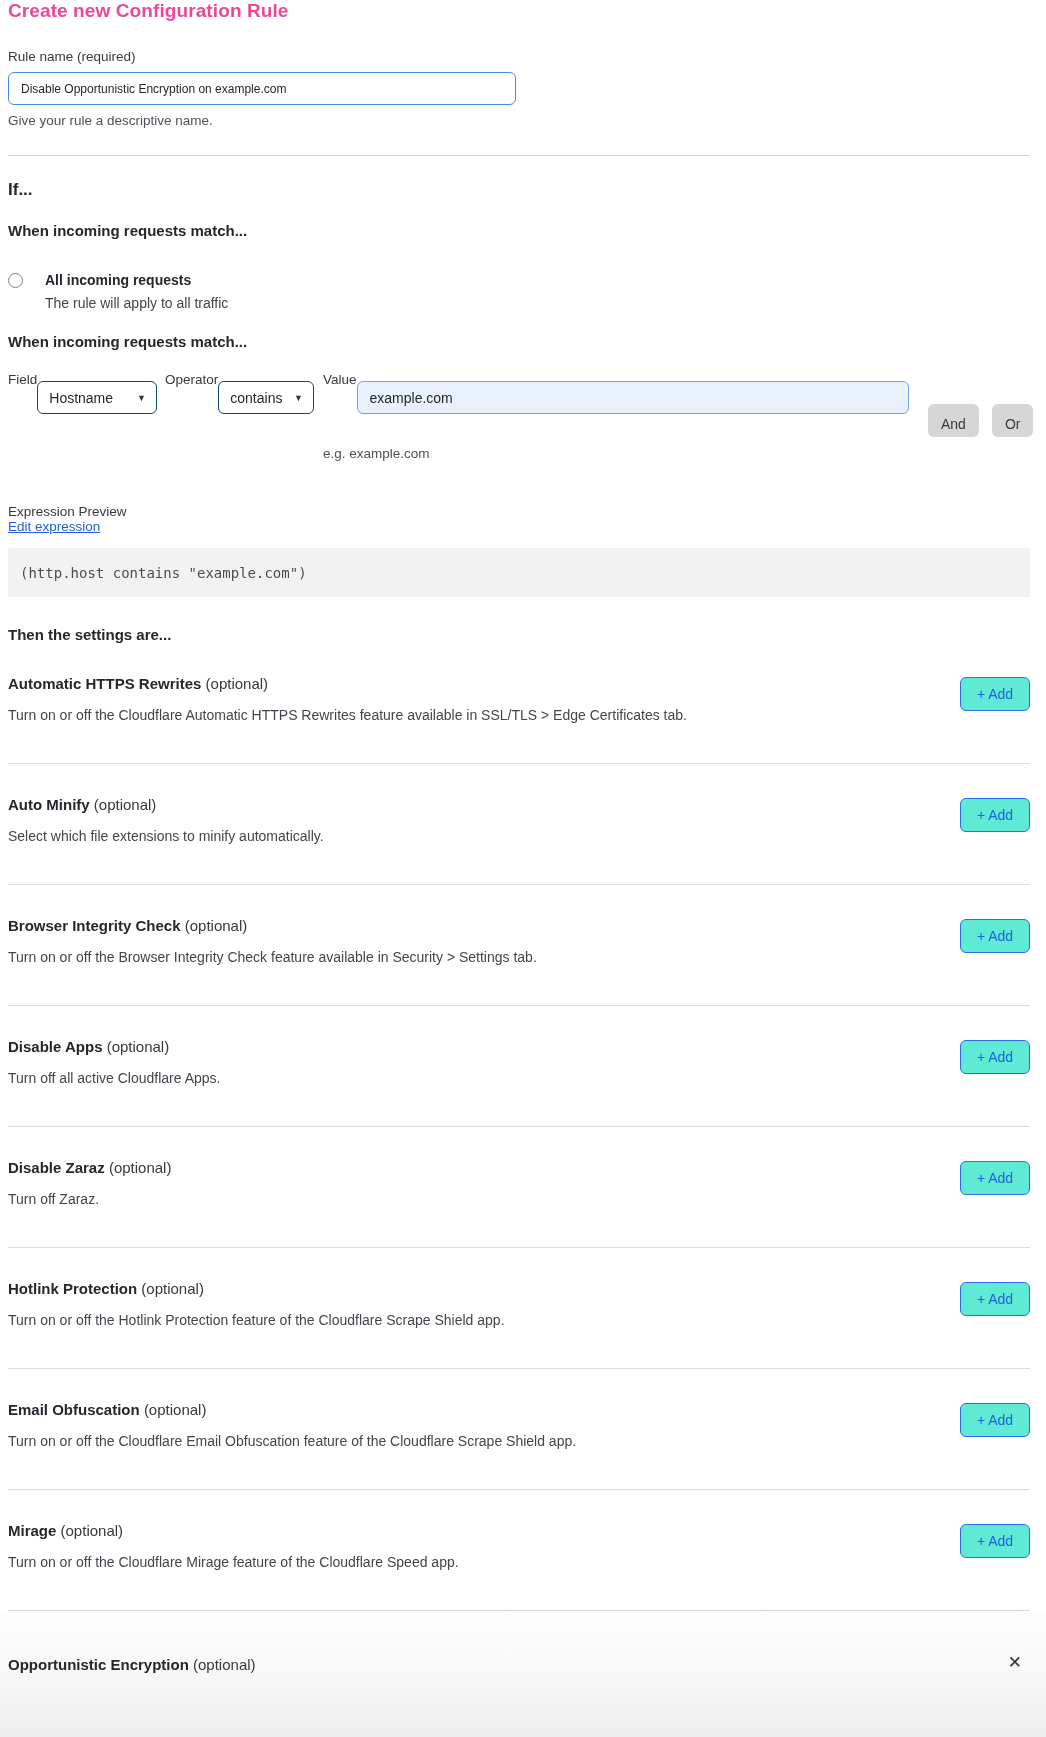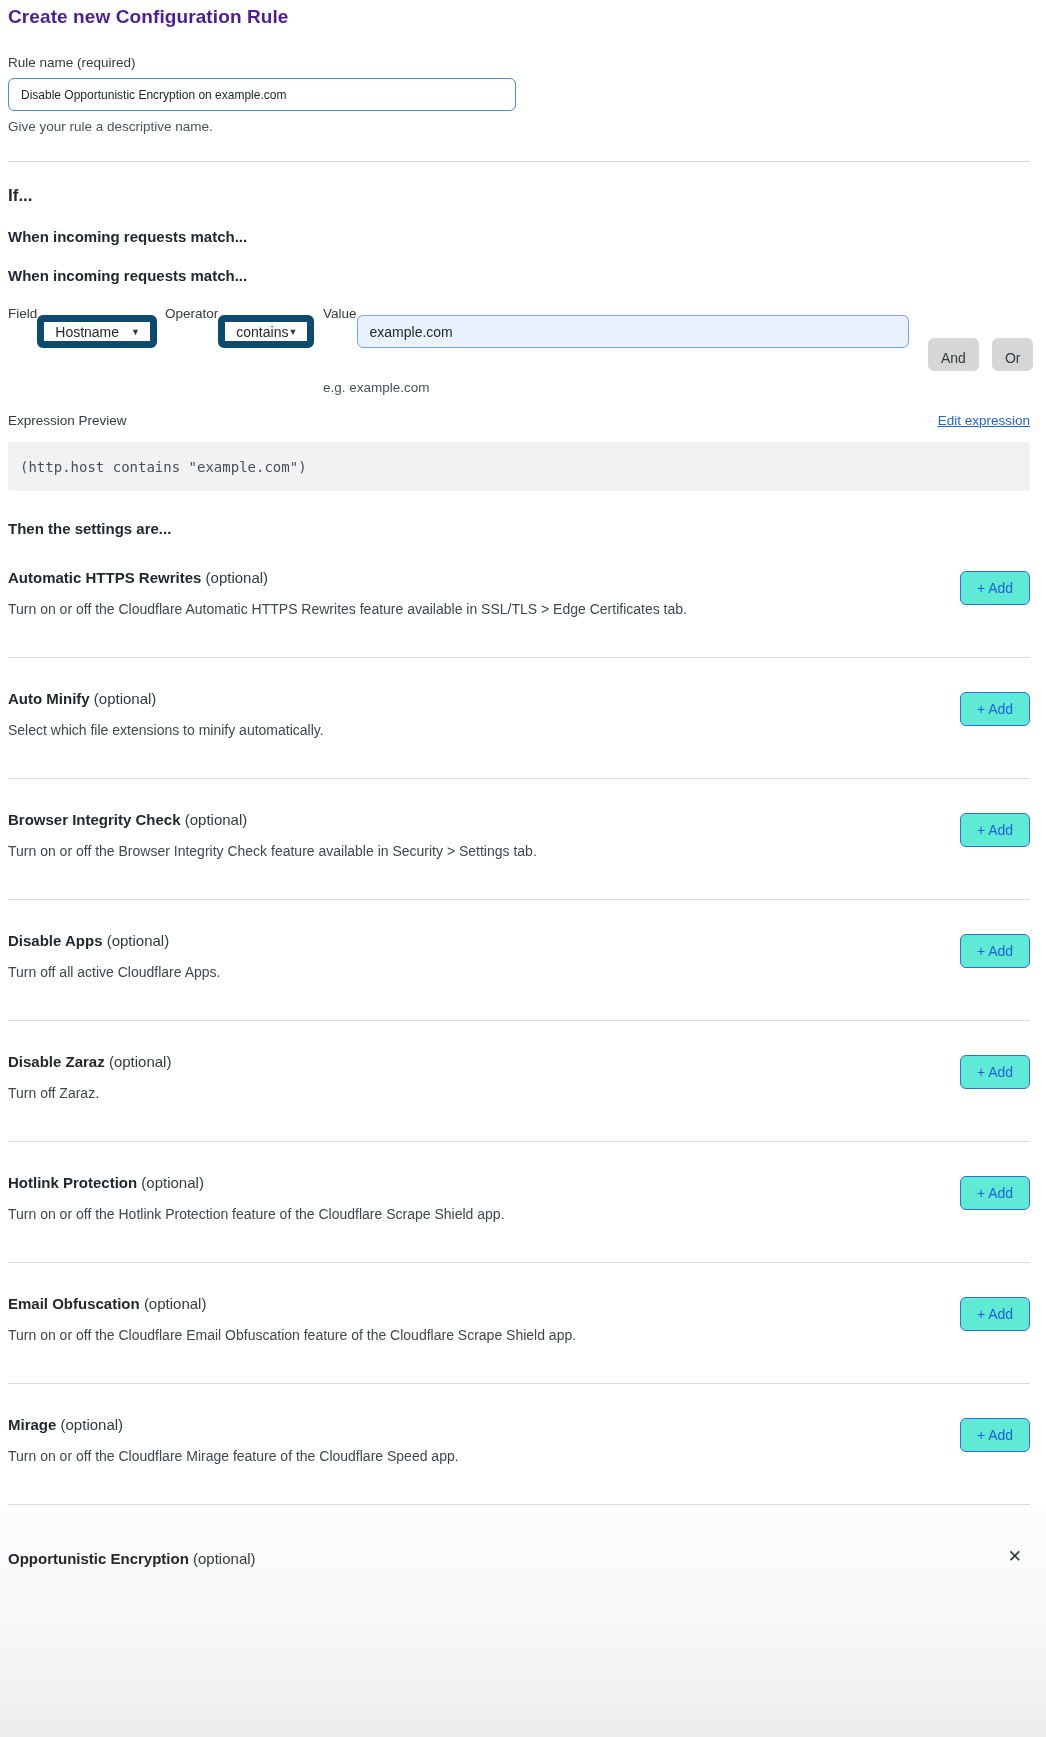--- a/index.html
+++ b/index.html
@@ -12,24 +12,23 @@
     display: flex;
     flex-direction: column;
   }
   .content {
     padding: 0 16px 0 8px;
     display: flex;
     flex-direction: column;
     flex: 1;
   }
   h1.page-title {
-    margin-top: 6px;
     font-size: 19px;
     font-weight: bold;
-    color: #4c1d95;
+    color: #ec4899;
     letter-spacing: .1px;
   }
   .field-label {
     display: block;
     margin-top: 27px;
     font-size: 13.5px;
     color: #36393f;
   }
   .rule-name-input {
     margin-top: 8px;
@@ -88,21 +87,21 @@
   .radio-texts { margin-left: 22px; }
   .radio-label { font-size: 14px; font-weight: bold; color: #24282d; }
   .radio-desc { margin-top: 7px; font-size: 14px; color: #42464c; }
 
   .builder-row { display: flex; margin-top: 22px; align-items: flex-start; }
   .builder-col { display: flex; flex-direction: row; }
   .builder-col .col-label { font-size: 13.5px; color: #36393f; }
   .control { margin-top: 9px; height: 33px; }
   .select-box {
     width: 149px;
-    border: 7px solid #0c4a6e;
+    border: 1px solid #0c4a6e;
     border-radius: 6px;
     background: #fff;
     display: flex;
     align-items: center;
     justify-content: space-between;
     padding: 0 10px 0 11px;
     font-size: 14px;
     color: #24282d;
     cursor: pointer;
   }
@@ -131,24 +130,25 @@
     font-family: "Liberation Sans", sans-serif;
     font-size: 14px;
     padding: 12px 13px;
     cursor: pointer;
   }
   .and-btn { margin-left: 19px; }
   .or-btn { margin-left: 13px; }
   .value-help { margin-top: 9px; margin-left: 315px; font-size: 13.5px; color: #4c5157; }
 
   .preview-row {
-    margin-top: 18px;
+    margin-top: 43px;
     display: flex;
     justify-content: space-between;
     align-items: baseline;
+    flex-direction: column;
   }
   .preview-label { font-size: 13.5px; color: #36393f; }
   .edit-link { font-size: 13.5px; color: #2262d8; text-decoration: underline; cursor: pointer; }
   .expression-box {
     margin-top: 14px;
     background: #f2f2f2;
     border-radius: 2px;
     padding: 17px 12px 16px;
     font-family: "DejaVu Sans Mono", monospace;
     font-size: 14px;
@@ -205,20 +205,27 @@
 
   <label class="field-label">Rule name (required)</label>
   <input class="rule-name-input" type="text" value="Disable Opportunistic Encryption on example.com" style="">
   <div class="help-text">Give your rule a descriptive name.</div>
 
   <hr class="divider">
 
   <h2 class="if-heading">If...</h2>
   <h3 class="sub-heading">When incoming requests match...</h3>
 
+  <div class="radio-option">
+    <span class="radio-circle"></span>
+    <span class="radio-texts">
+      <div class="radio-label">All incoming requests</div>
+      <div class="radio-desc">The rule will apply to all traffic</div>
+    </span>
+  </div>
 
 
   <h3 class="sub-heading">When incoming requests match...</h3>
 
   <div class="builder-row">
     <div class="builder-col col-field">
       <span class="col-label">Field</span>
       <div class="select-box control">
         <span>Hostname</span>
         <span class="select-caret">▼</span>

